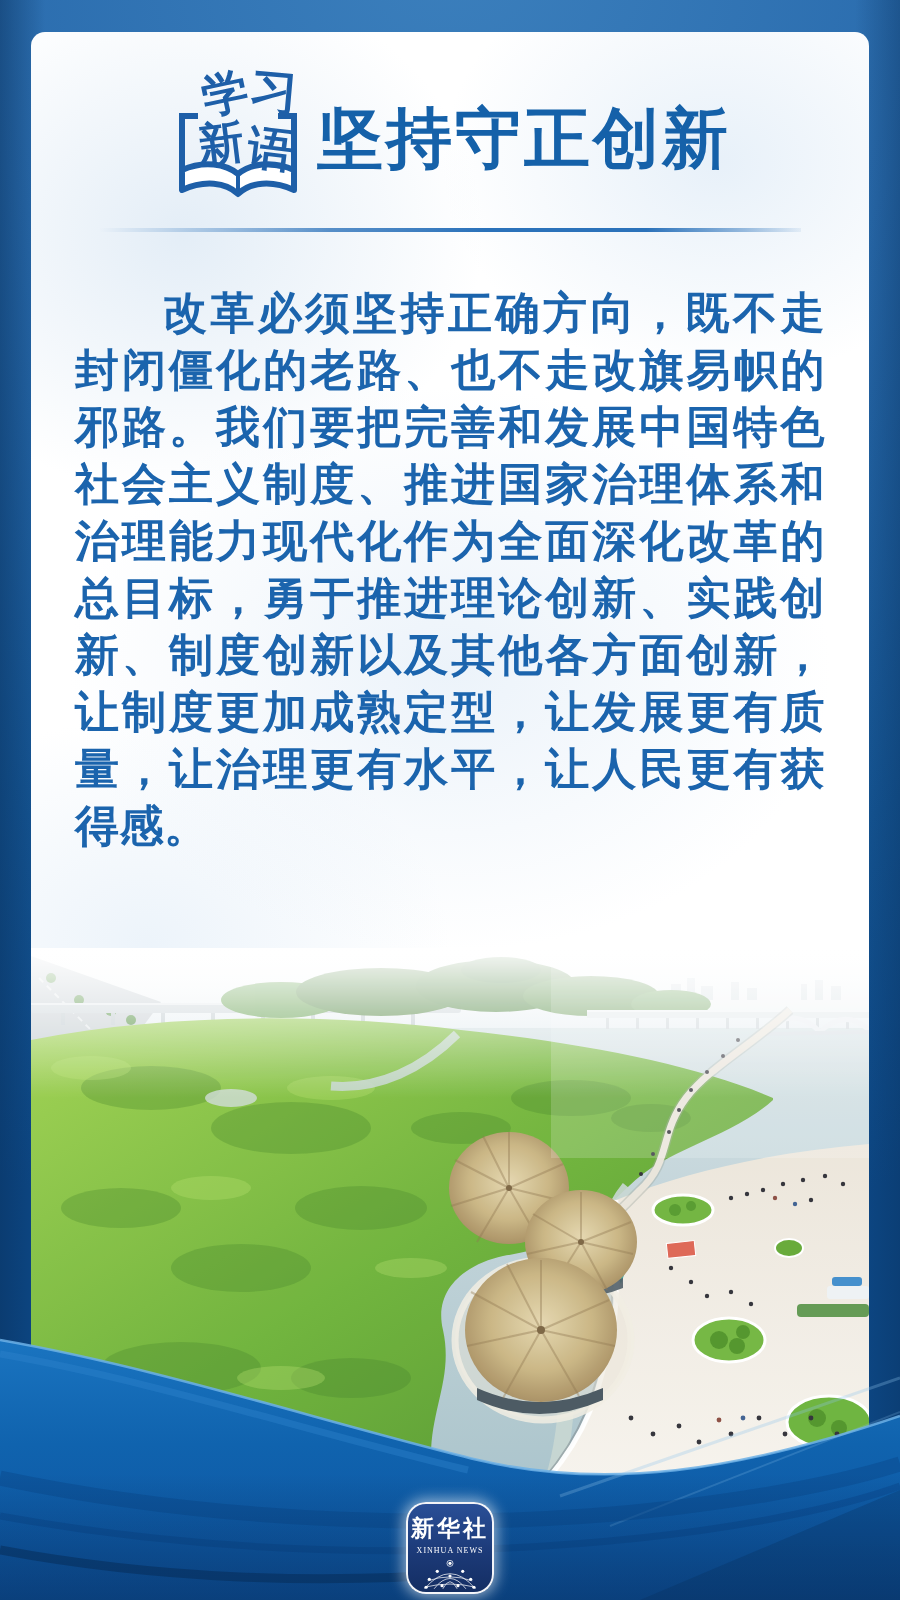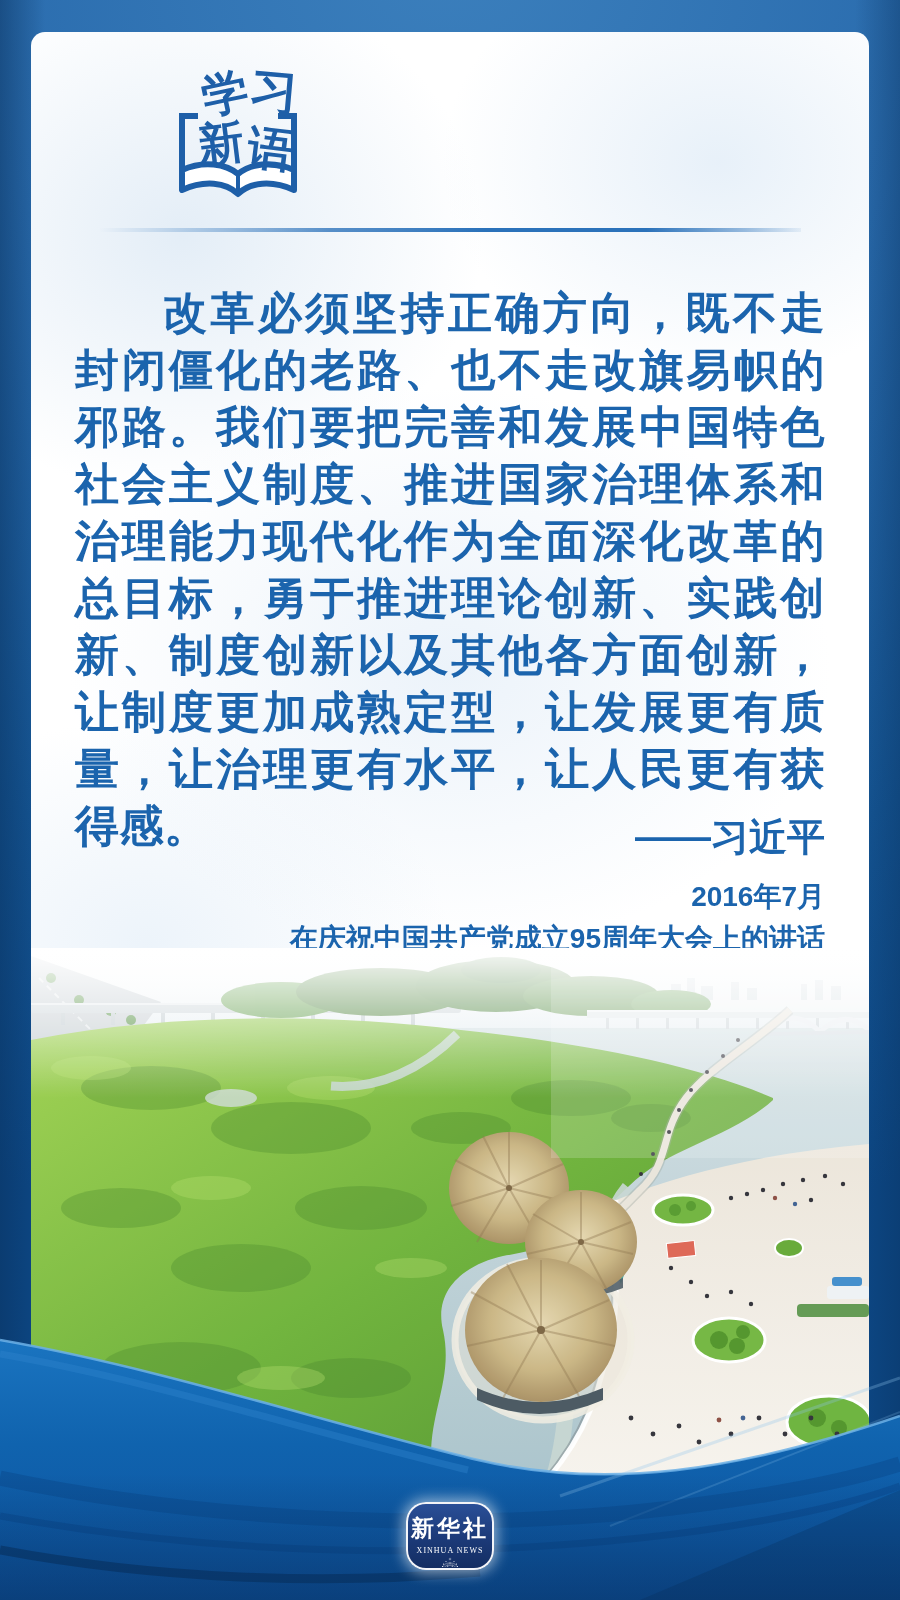--- a/index.html
+++ b/index.html
@@ -33,21 +33,21 @@
     color:#1b64ad;text-align:justify;text-indent:2em;letter-spacing:.5px;}
   .byline{position:absolute;right:44px;top:780px;text-align:right;color:#1b64ad;}
   .byline .who{font-size:38px;font-weight:900;line-height:50px;}
   .byline .when{font-size:28px;font-weight:700;line-height:34px;margin-top:18px;}
   .byline .where{font-size:28px;font-weight:700;line-height:38px;margin-top:6px;}
   
   .photo{position:absolute;left:0;bottom:0;width:838px;height:532px;}
   
   .wave{position:absolute;left:0;top:1320px;width:900px;height:280px;}
   
-  .badge{position:absolute;left:406px;top:1502px;width:88px;height:68px;border-radius:20px;
+  .badge{position:absolute;left:406px;top:1502px;width:88px;height:92px;border-radius:20px;
     background:linear-gradient(180deg,#2a4f97 0%, #1c3a78 55%, #142e63 100%);
     border:2px solid rgba(255,255,255,.95);box-shadow:0 0 14px 3px rgba(255,255,255,.55);
     box-sizing:border-box;display:flex;flex-direction:column;align-items:center;overflow:hidden;}
   .badge .cn{margin-top:9px;font-size:23px;font-weight:700;letter-spacing:3px;color:#fff;
     font-family:"Liberation Serif","DejaVu Serif",serif;white-space:nowrap;}
   .badge .enrow{display:flex;align-items:center;gap:11px;margin-top:2px;}
   .badge .rule{width:10px;height:1px;background:#fff;opacity:.85;}
   .badge .en{font-size:8px;letter-spacing:1px;color:#fff;font-family:"Liberation Serif","DejaVu Serif",serif;white-space:nowrap;}
   .badge .dome{margin-top:2px;}
 </style>
@@ -64,29 +64,25 @@
         <path d="M102,8 H118 V62" fill="none" stroke="#1e5fa8" stroke-width="6"></path>
         <path d="M6,62 C28,52 50,56 62,66 C74,56 96,52 118,62 L118,82 C96,72 74,74 62,86 C50,74 28,72 6,82 Z" fill="#ffffff" stroke="#1e5fa8" stroke-width="6" stroke-linejoin="round"></path>
         <path d="M62,66 V86" stroke="#1e5fa8" stroke-width="4"></path>
       </svg>
       <span class="ch c0">学</span>
       <span class="ch c1">习</span>
       <span class="ch c2">新</span>
       <span class="ch c3">语</span>
     </div>
 
+    <div class="title">坚持守正创新</div>
     <div class="divider"></div>
 
     <div class="quote">改革必须坚持正确方向，既不走封闭僵化的老路、也不走改旗易帜的邪路。我们要把完善和发展中国特色社会主义制度、推进国家治理体系和治理能力现代化作为全面深化改革的总目标，勇于推进理论创新、实践创新、制度创新以及其他各方面创新，让制度更加成熟定型，让发展更有质量，让治理更有水平，让人民更有获得感。</div>
 
-    <div class="byline">
-      <div class="who">——习近平</div>
-      <div class="when">2016年7月</div>
-      <div class="where">在庆祝中国共产党成立95周年大会上的讲话</div>
-    </div>
 
     <svg class="photo" viewBox="0 0 838 532">
       <defs>
         <linearGradient id="gSky" x1="0" y1="0" x2="0" y2="1">
           <stop offset="0" stop-color="#ffffff"></stop>
             <stop offset="1" stop-color="#e8eff2"></stop>
         </linearGradient>
         <linearGradient id="gWater" x1="0" y1="0" x2="0" y2="1">
           <stop offset="0" stop-color="#dce7e9"></stop>
             <stop offset=".45" stop-color="#c3d5da"></stop>

